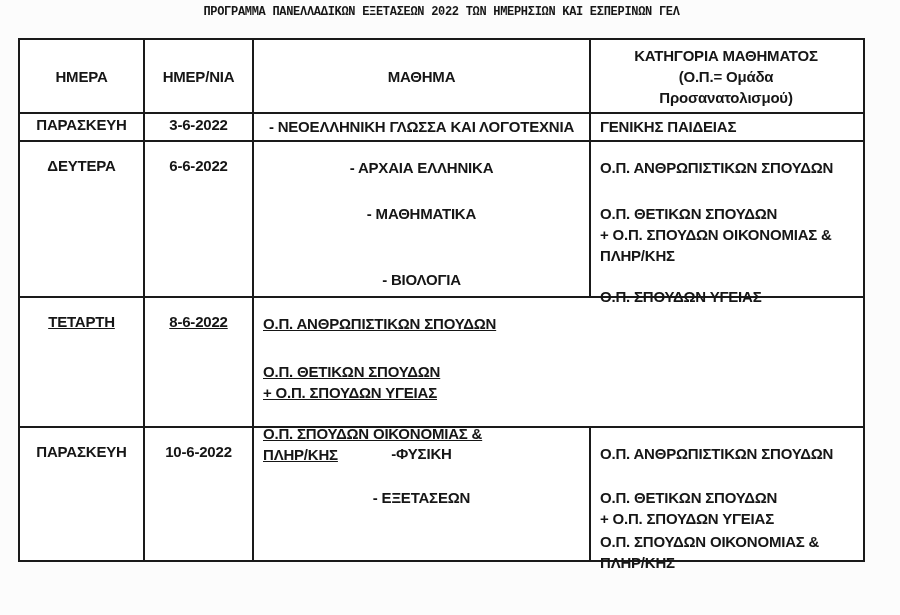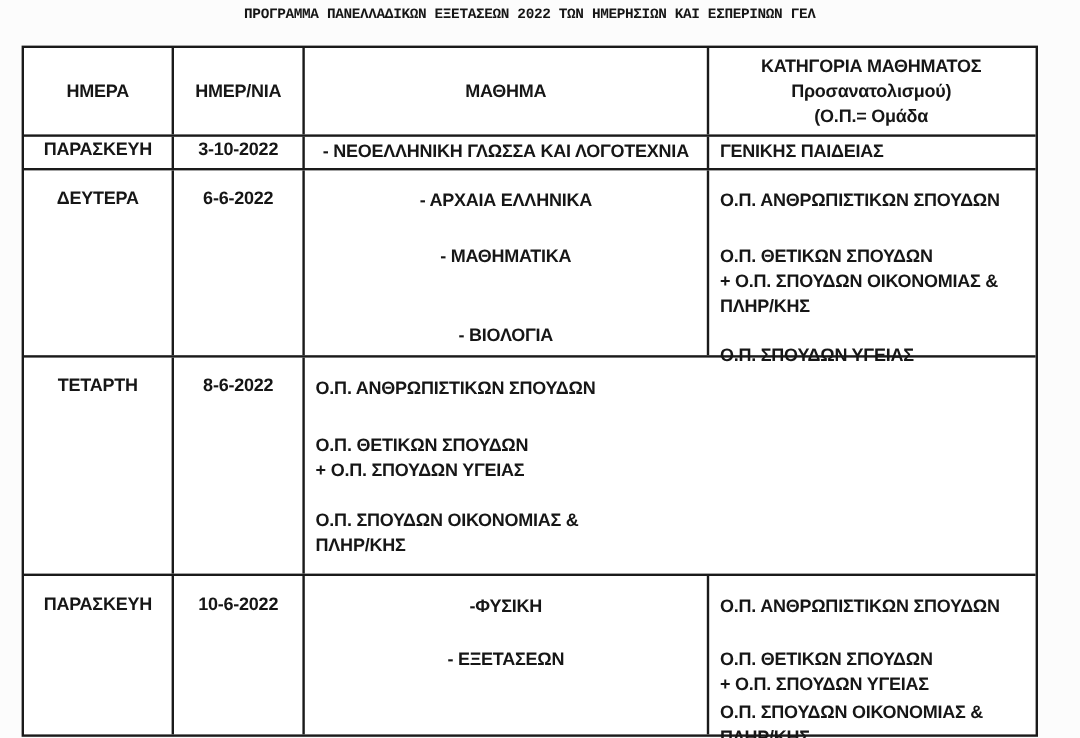--- a/index.html
+++ b/index.html
@@ -44,21 +44,21 @@
   .t-head .c {
     display: flex; flex-direction: column; justify-content: center;
     padding-top: 0;
   }
   .t-head .c-cat { text-align: center; padding-left: 2px; }
 
   
   .r1 { height: 28px; }
   .r1 .c { padding-top: 2px; }
   .r2 { height: 156px; }
-  .r3 { height: 182px; }
+  .r3 { height: 130px; text-decoration: underline; }
   .r4 { height: 134px; }
 
   
   .r2 .s1 { height: 46px; } .r2 .s2 { height: 66px; }
   .r2 .k1 { height: 46px; } .r2 .k2 { height: 83px; }
   .r3 .s1 { height: 48px; } .r3 .s2 { height: 62px; }
   .r3 .k1 { height: 48px; } .r3 .k2 { height: 62px; }
   .r4 .s1 { height: 44px; } .r4 .s2 { height: 44px; }
   .r4 .k1 { height: 44px; } .r4 .k2 { height: 44px; }
 </style>
@@ -74,28 +74,28 @@
       <div class="line">ΗΜΕΡΑ</div>
     </div>
     <div class="c c-date">
       <div class="line">ΗΜΕΡ/ΝΙΑ</div>
     </div>
     <div class="c c-sub">
       <div class="line">ΜΑΘΗΜΑ</div>
     </div>
     <div class="c c-cat">
       <div class="line">ΚΑΤΗΓΟΡΙΑ ΜΑΘΗΜΑΤΟΣ</div>
+      <div class="line">(Ο.Π.= Ομάδα</div>
       <div class="line">Προσανατολισμού)</div>
-      <div class="line">(Ο.Π.= Ομάδα</div>
     </div>
   </div>
 
   <div class="t-row r1">
     <div class="c c-day">ΠΑΡΑΣΚΕΥΗ</div>
-    <div class="c c-date">3-10-2022</div>
+    <div class="c c-date">3-6-2022</div>
     <div class="c c-sub">
       <div class="line">- ΝΕΟΕΛΛΗΝΙΚΗ ΓΛΩΣΣΑ ΚΑΙ ΛΟΓΟΤΕΧΝΙΑ</div>
     </div>
     <div class="c c-cat">
       <div class="line">ΓΕΝΙΚΗΣ ΠΑΙΔΕΙΑΣ</div>
     </div>
   </div>
 
   <div class="t-row r2">
     <div class="c c-day">ΔΕΥΤΕΡΑ</div>

